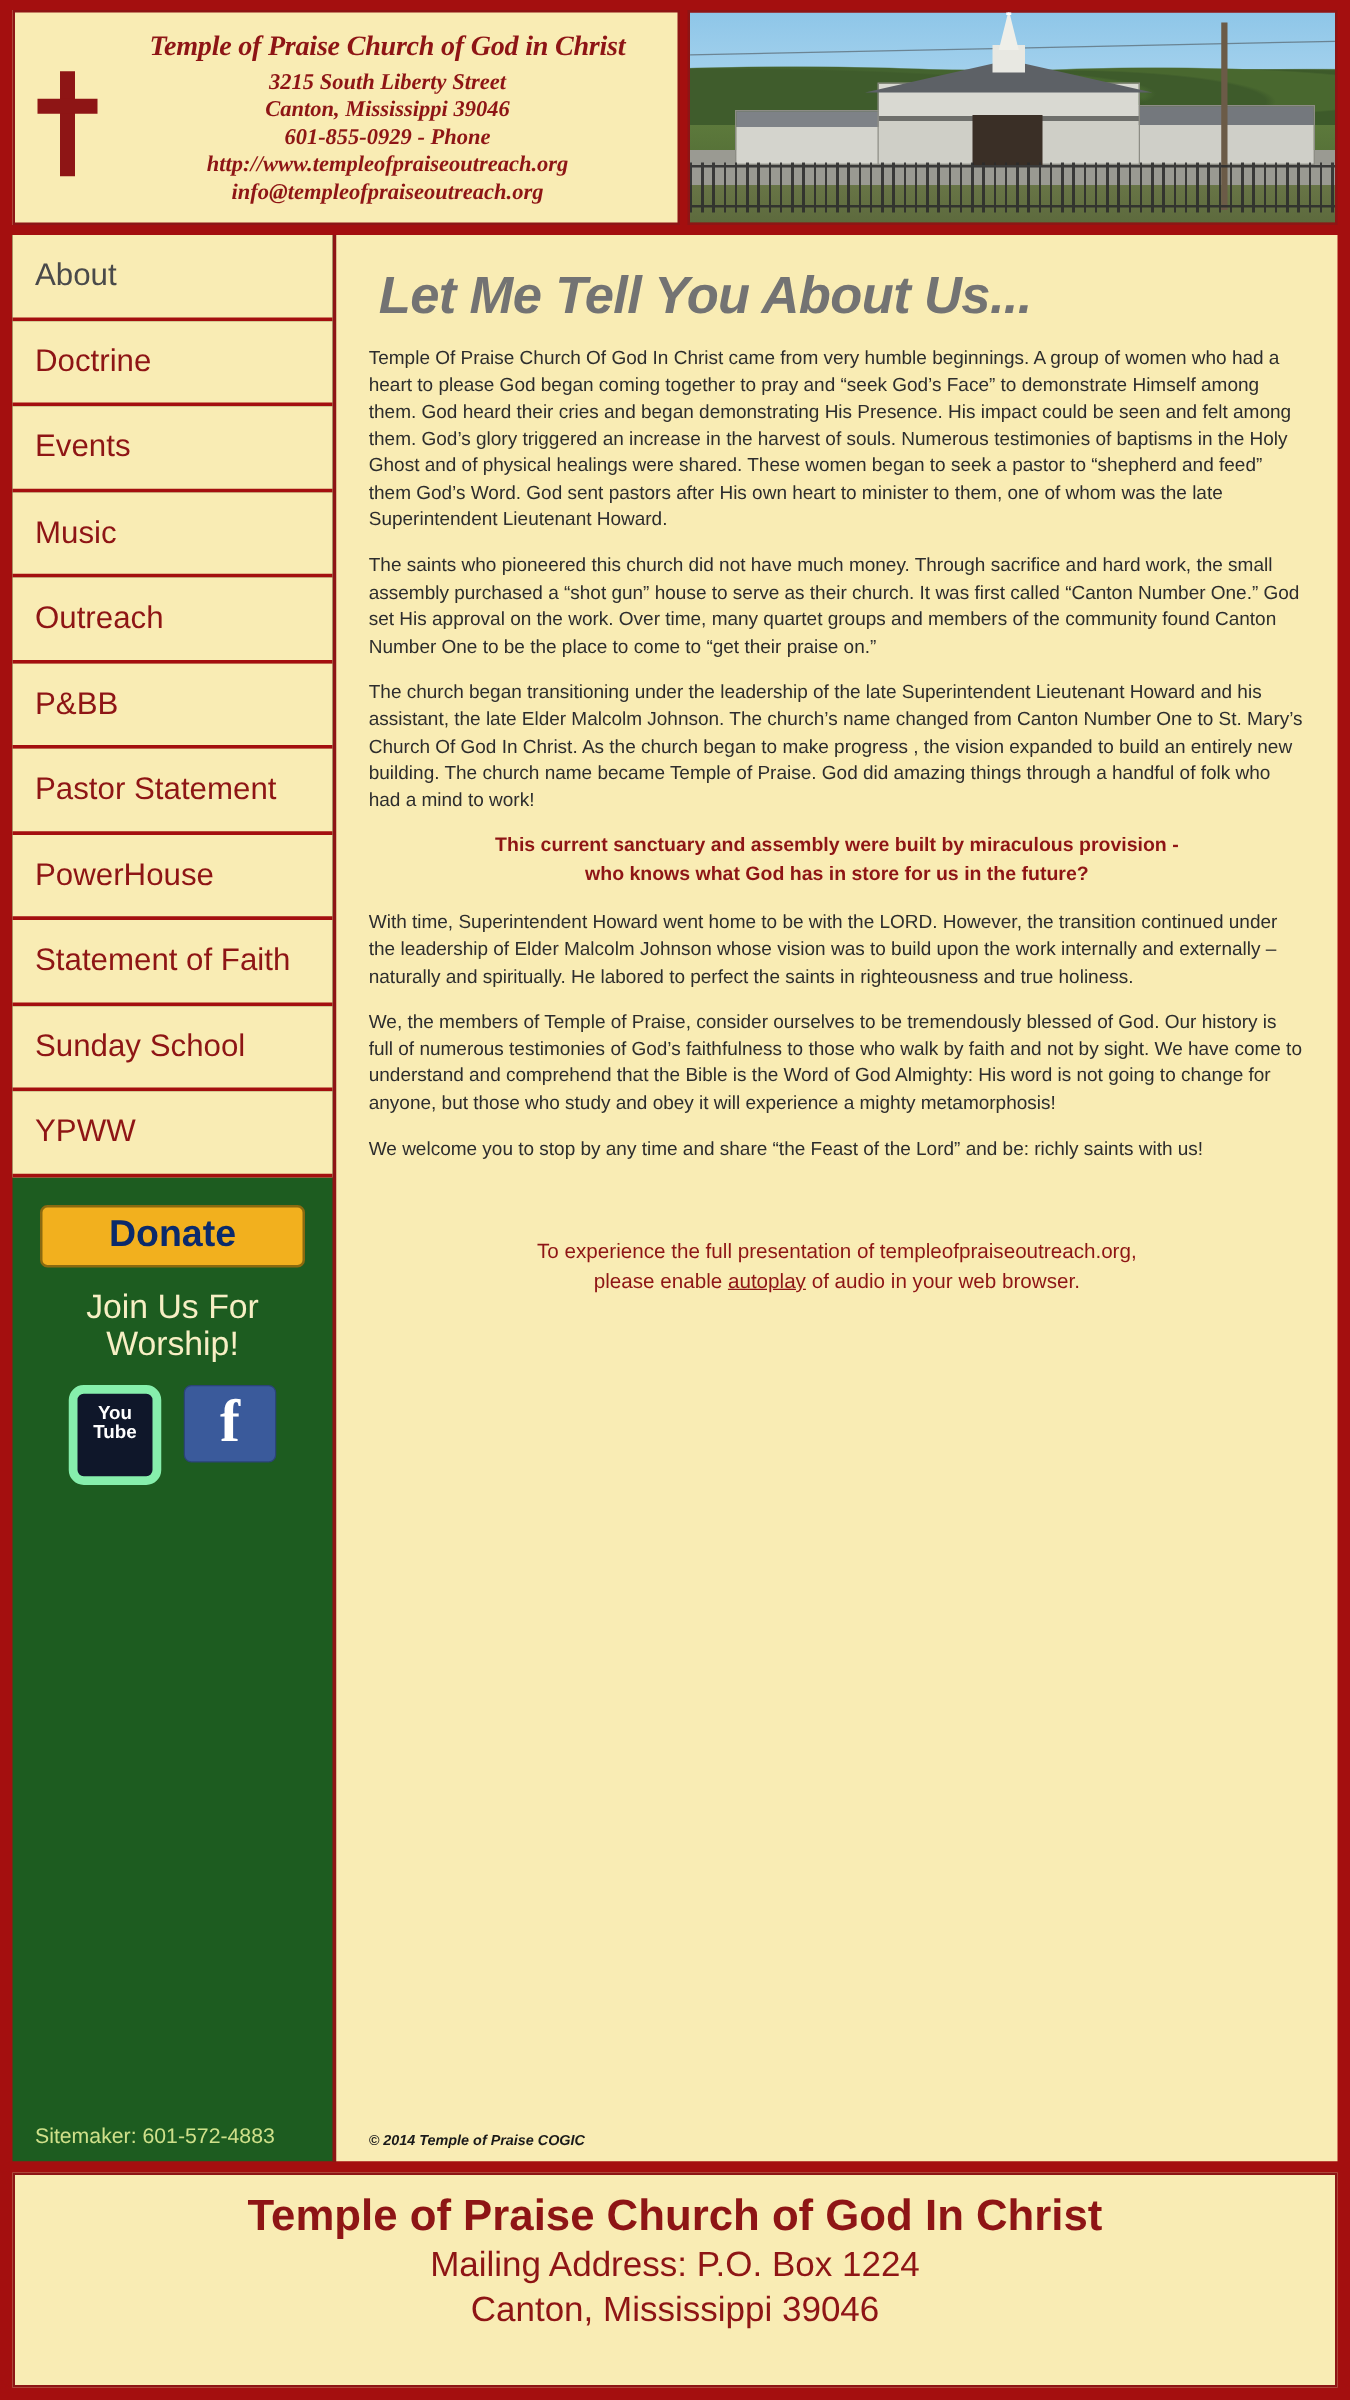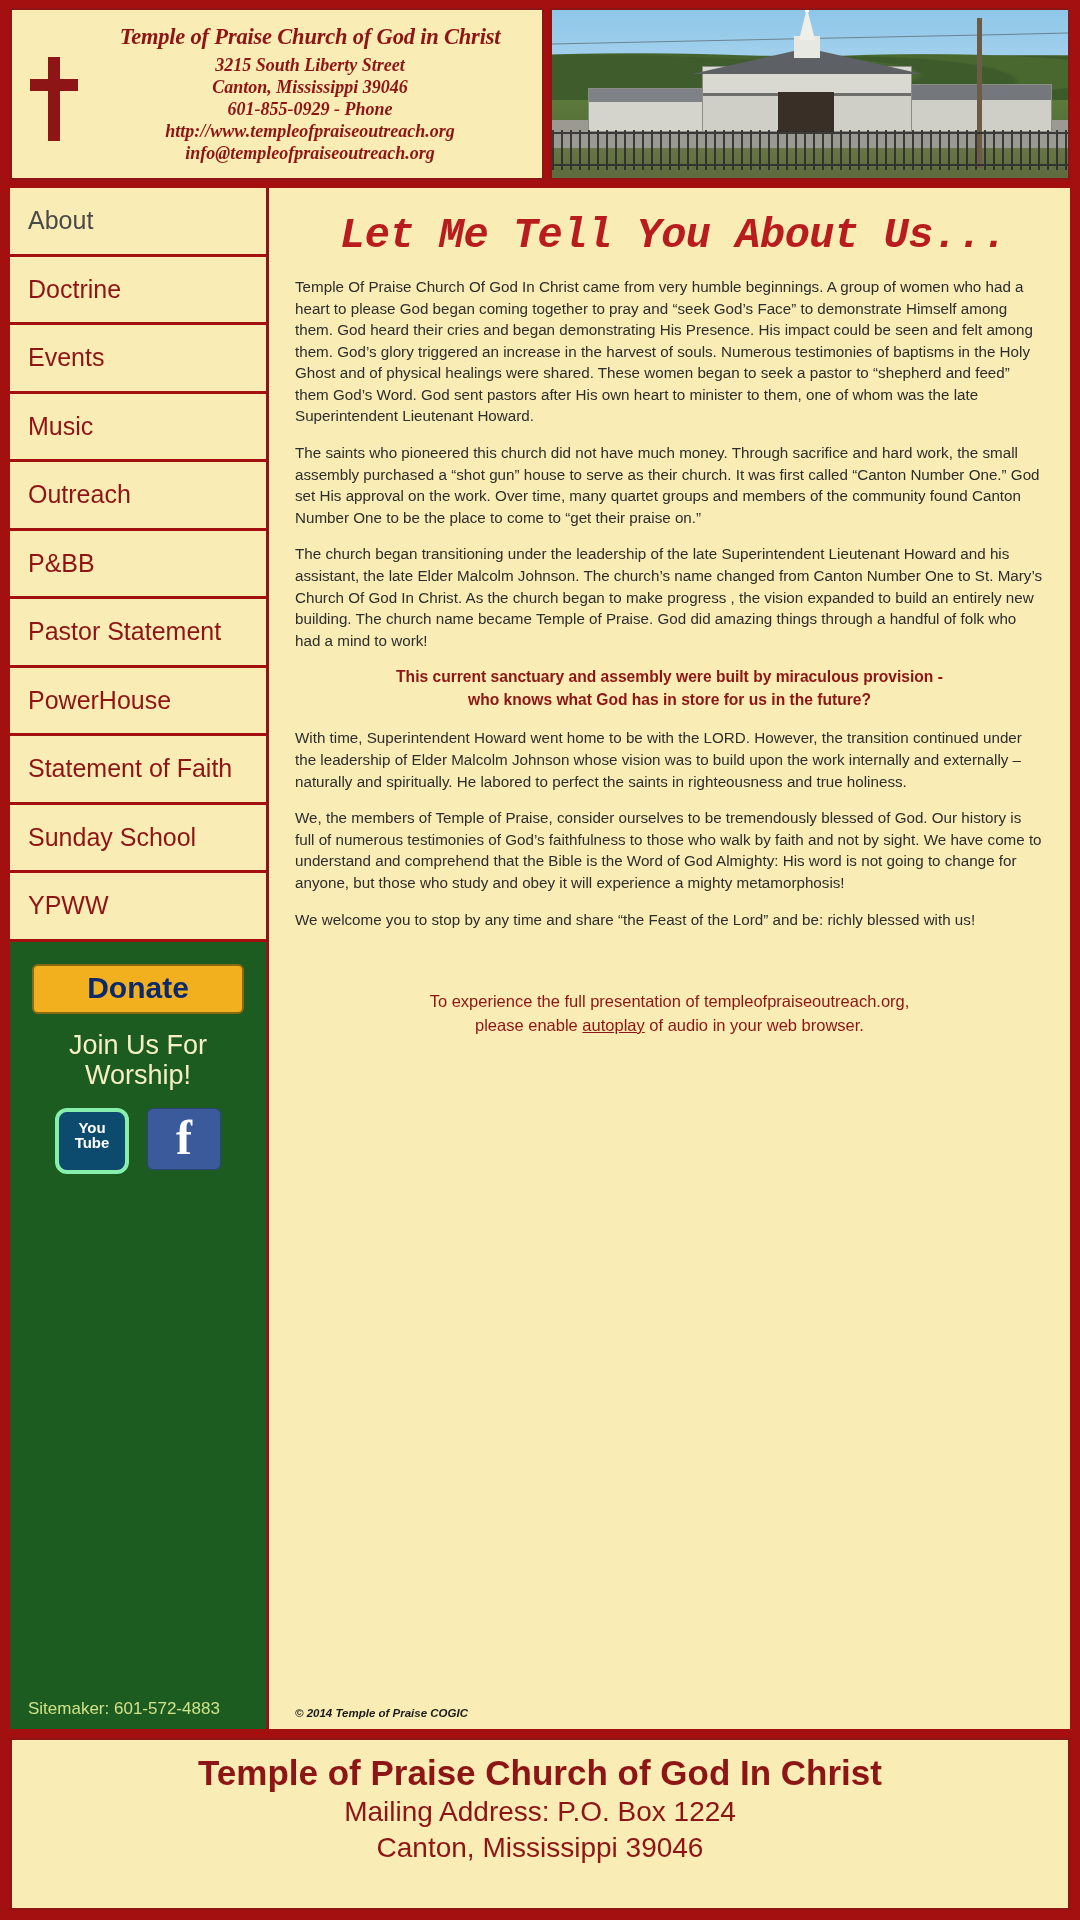--- a/index.html
+++ b/index.html
@@ -212,24 +212,24 @@
     line-height: 1.12;
     margin-top: 16px;
   }
   #socials {
     display: flex;
     justify-content: center;
     gap: 18px;
     margin-top: 18px;
   }
   #yt {
-    width: 74px; height: 66px;
-    background: #0c4a6e;
+    width: 74px; height: 80px;
+    background: #0f172a;
     border-radius: 12px;
-    border: 4px solid #86efac;
+    border: 7px solid #86efac;
     color: #fff;
     font-size: 15px;
     font-weight: bold;
     text-align: center;
     line-height: 1.0;
     padding-top: 8px;
     cursor: pointer;
   }
   #fb {
     width: 74px; height: 62px;
@@ -252,28 +252,27 @@
     text-align: center;
   }
 
   #content {
     flex: 1;
     background: #f9ecb4;
     position: relative;
     padding: 16px 26px 0 26px;
   }
   #content-title {
-    color: #b91c1c;
-    font-family: Liberation Mono, monospace;
+    color: #737373;
+    font-family: Liberation Sans, sans-serif;
     font-style: italic;
     font-weight: bold;
     font-size: 42px;
     margin: 8px 0 16px 8px;
     letter-spacing: -0.5px;
-    text-align: center;
   }
   .para {
     color: #2d2d2d;
     font-size: 15.2px;
     line-height: 1.42;
     margin-bottom: 15px;
     text-align: left;
   }
   #callout {
     color: #8e1515;
@@ -418,21 +417,21 @@
       <div class="para">The saints who pioneered this church did not have much money.  Through sacrifice and hard work, the small assembly purchased a “shot gun” house to serve as their church.  It was first called “Canton Number One.”  God set His approval on the work.   Over time, many  quartet groups and members of the community found Canton Number One to be the place to come to “get their praise on.”</div>
       <div class="para">The church began transitioning under the leadership of the late Superintendent Lieutenant Howard and his assistant, the late Elder Malcolm Johnson. The church’s name changed from Canton Number One to St. Mary’s Church Of God In Christ.  As the church began to make progress , the vision expanded to build an entirely new building.   The church name became Temple of Praise.  God did amazing things through a handful of folk who had a mind to work!</div>
 
       <div id="callout">
         <div>This current sanctuary and assembly were built by miraculous provision -</div>
         <div>who knows what God has in store for us in the future?</div>
       </div>
 
       <div class="para">With time, Superintendent Howard went home to be with the LORD.  However, the transition continued under the leadership of Elder Malcolm Johnson whose vision was to build upon the work internally and externally – naturally and spiritually.  He labored to perfect the saints in righteousness and true holiness.</div>
       <div class="para">We, the members of Temple of Praise, consider ourselves to be tremendously blessed of God. Our history is full of numerous testimonies of God’s faithfulness to those who walk by faith and not by sight.  We have come to understand and comprehend that the Bible is the Word of God Almighty:  His word is not going to change for anyone, but those who study and obey it will experience a mighty metamorphosis!</div>
-      <div class="para">We welcome you to stop by any time and share “the Feast of the Lord” and be:  richly blessed with us!</div>
+      <div class="para">We welcome you to stop by any time and share “the Feast of the Lord” and be:  richly saints with us!</div>
 
       <div id="autoplay-note">
         <div>To experience the full presentation of templeofpraiseoutreach.org,</div>
         <div>
           <span>please enable </span><span class="lnk">autoplay</span><span> of audio in your web browser.</span>
         </div>
       </div>
 
       <div id="copyright">© 2014 Temple of Praise COGIC</div>
     </div>

